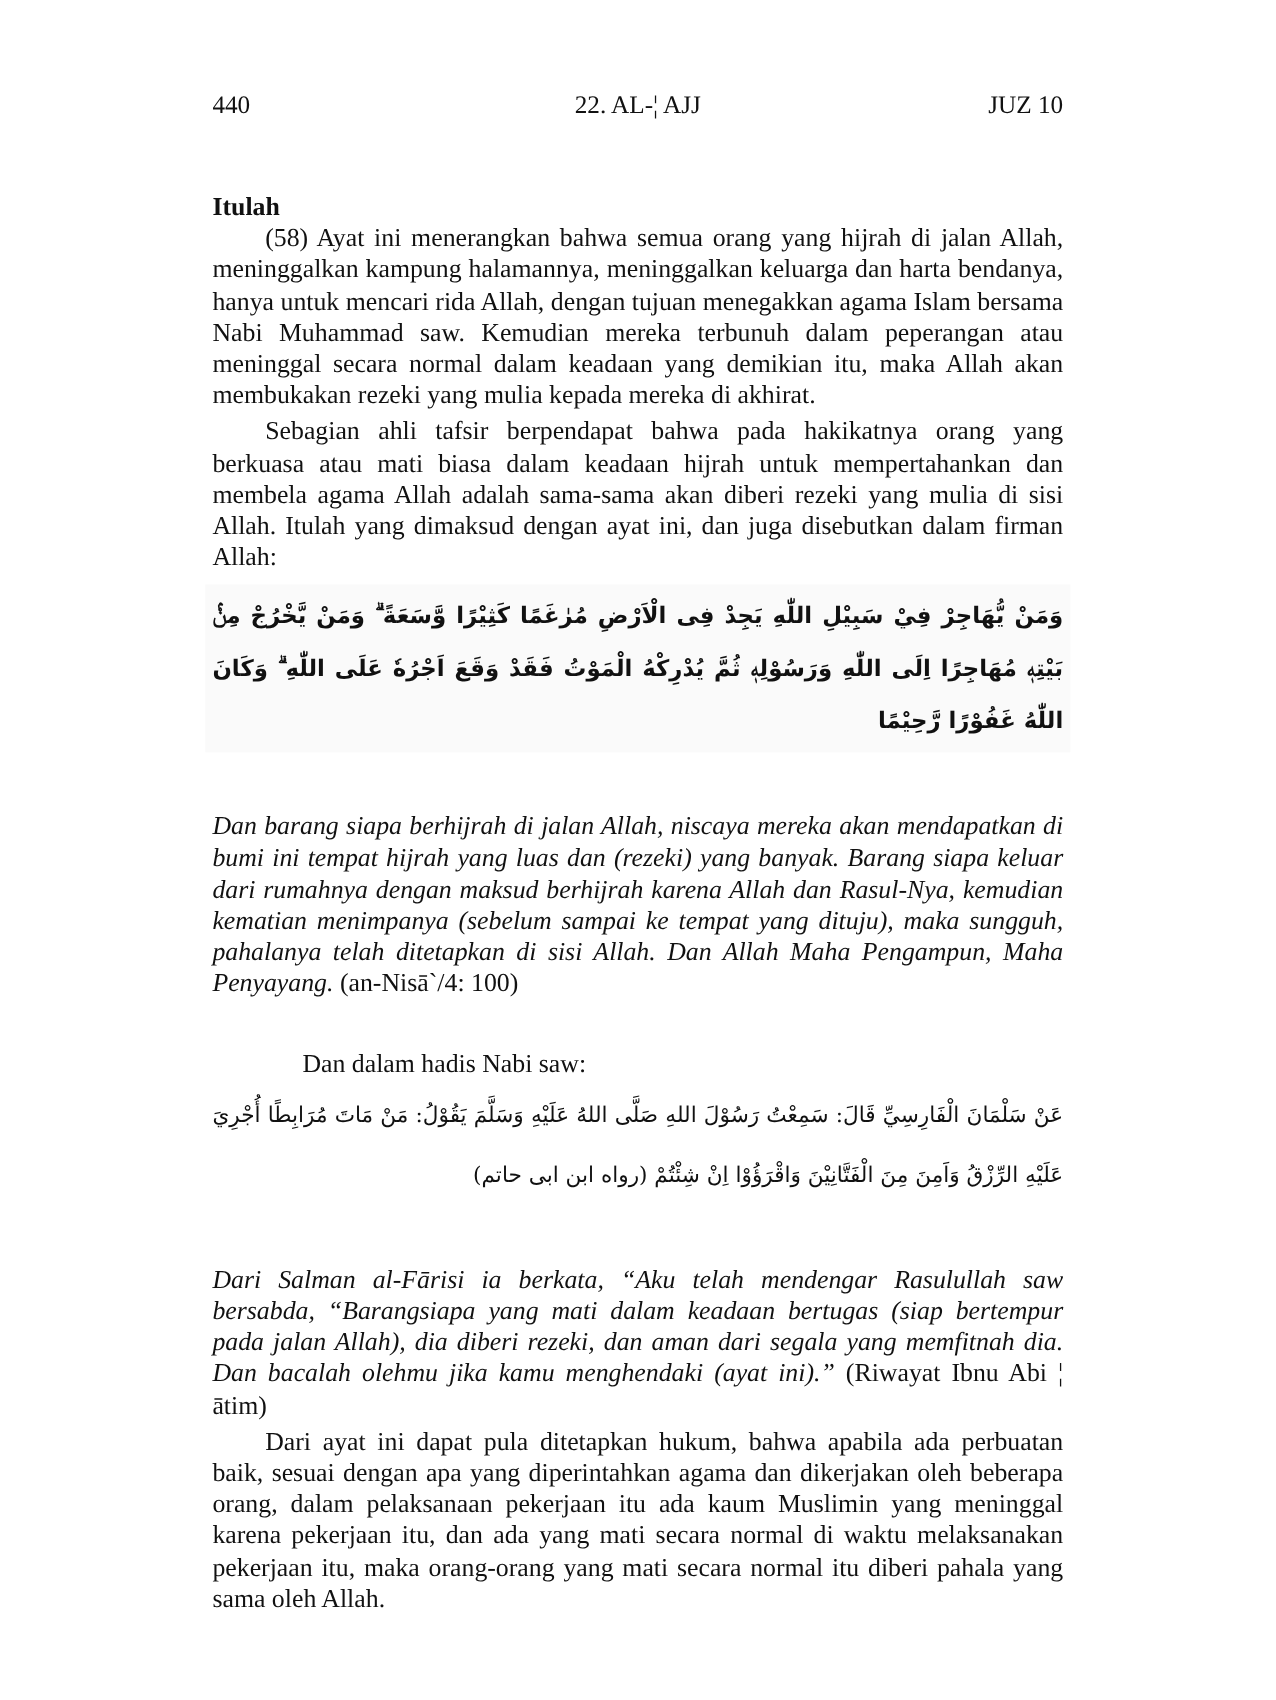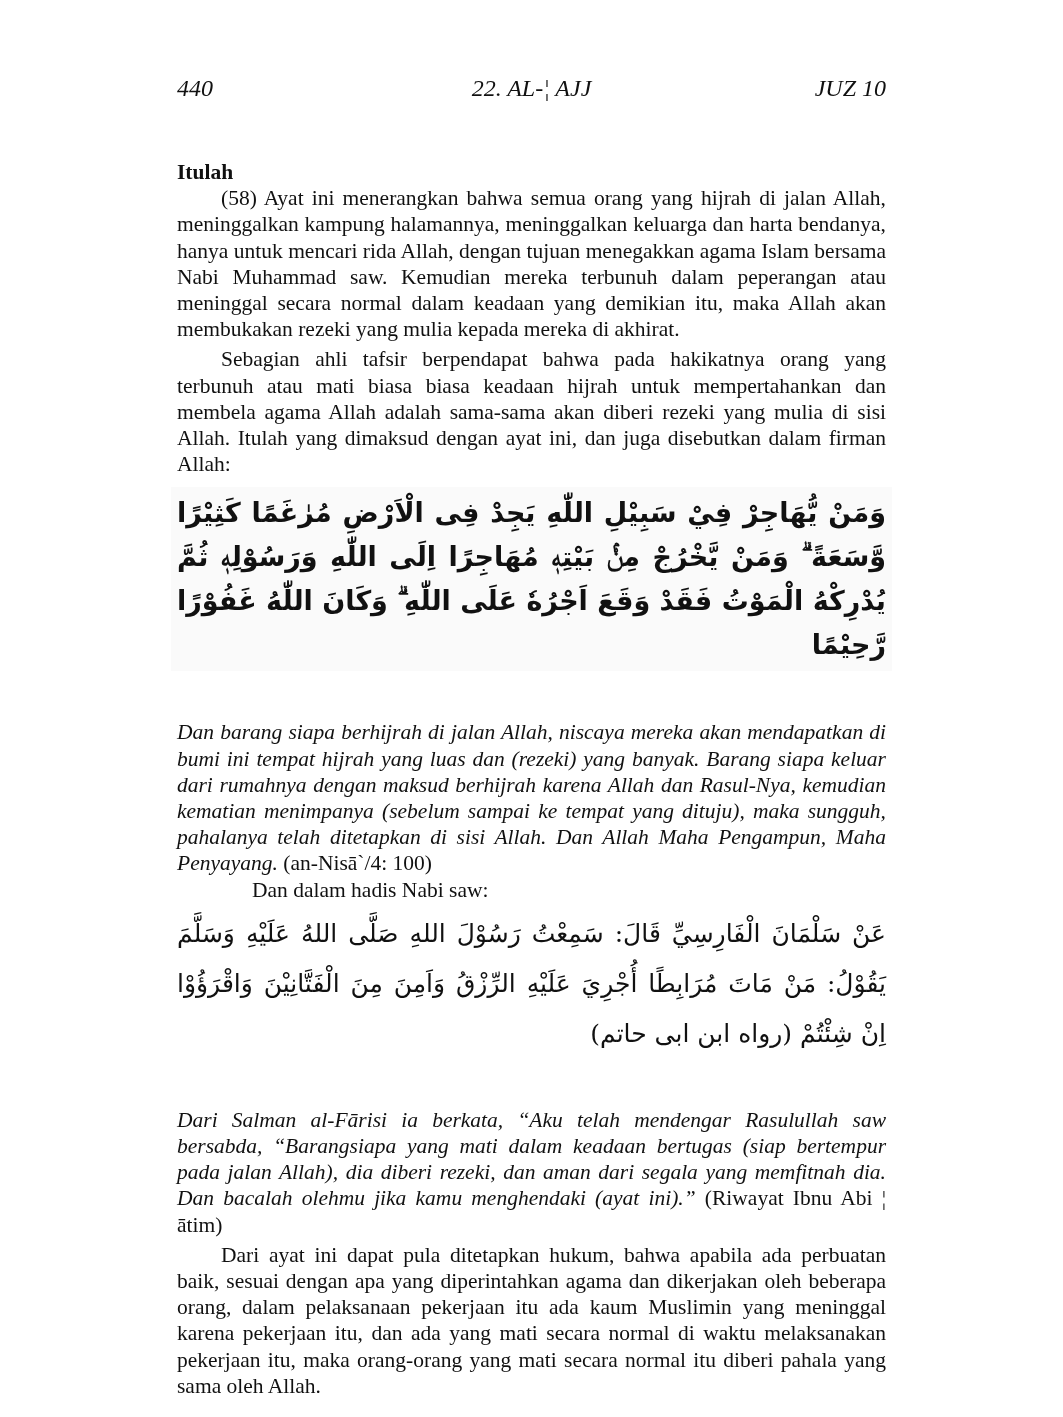--- a/index.html
+++ b/index.html
@@ -1,49 +1,49 @@
 <!DOCTYPE html>
 <html><head>
 <meta charset="utf-8">
 <style>
   html, body { margin: 0; padding: 0; background: #ffffff; }
   body { width: 1063px; height: 1417px; position: relative; overflow: hidden;
          font-family: "Liberation Serif", serif; color: #111; }
   .page { position: absolute; left: 177px; top: 0; width: 709px; }
   .header { position: absolute; top: 75px; left: 0; width: 709px; height: 26px;
-            font-size: 24px; font-style: italic; }
+            font-size: 21px; }
   .header .left { position: absolute; left: 0; }
   .header .center { position: absolute; left: 0; width: 709px; text-align: center; }
   .header .right { position: absolute; right: 0; }
   .body { position: absolute; top: 159px; left: 0; width: 709px; font-size: 21.5px; line-height: 26.2px; }
   p { margin: 0; text-align: justify; }
   .indent { text-indent: 44px; }
   .heading { font-weight: bold; }
   .italic { font-style: italic; margin-top: 48px; }
   .arabic-block { margin: 10px -6px 8px -6px; padding: 4px 6px; background: #fafafa;
                   direction: rtl; text-align: justify; font-family: "DejaVu Sans", sans-serif;
-                  font-weight: bold; font-size: 27px; line-height: 44px; }
+                  font-weight: bold; font-size: 19px; line-height: 44px; }
   .hadith-arabic { direction: rtl; text-align: justify; font-family: "DejaVu Serif", serif;
-                   font-size: 25px; line-height: 50px; margin: 6px 0 2px 0; }
-  .indent-hadis { text-indent: 75px; }
+                   font-size: 18px; line-height: 50px; margin: 6px 0 2px 0; }
+  .indent-hadis { text-indent: 75px; margin-top: 40px; }
 </style>
 </head>
 <body>
 
 <div class="page">
   <div class="header">
     <span class="left">440</span>
     <span class="center">22. AL-¦ AJJ</span>
     <span class="right">JUZ 10</span>
   </div>
 
   <div class="body">
     <p class="heading">Itulah</p>
     <p class="indent">(58) Ayat ini menerangkan bahwa semua orang yang hijrah di jalan Allah, meninggalkan kampung halamannya, meninggalkan keluarga dan harta bendanya, hanya untuk mencari rida Allah, dengan tujuan menegakkan agama Islam bersama Nabi Muhammad saw. Kemudian mereka terbunuh dalam peperangan atau meninggal secara normal dalam keadaan yang demikian itu, maka Allah akan membukakan rezeki yang mulia kepada mereka di akhirat.</p>
-    <p class="indent" style="margin-top:4px">Sebagian ahli tafsir berpendapat bahwa pada hakikatnya orang yang terbunuh atau mati biasa biasa keadaan hijrah untuk mempertahankan dan membela agama Allah adalah sama-sama akan diberi rezeki yang mulia di sisi Allah. Itulah yang dimaksud dengan ayat ini, dan juga disebutkan dalam firman Allah:</p>
+    <p class="indent" style="margin-top:4px">Sebagian ahli tafsir berpendapat bahwa pada hakikatnya orang yang berkuasa atau mati biasa dalam keadaan hijrah untuk mempertahankan dan membela agama Allah adalah sama-sama akan diberi rezeki yang mulia di sisi Allah. Itulah yang dimaksud dengan ayat ini, dan juga disebutkan dalam firman Allah:</p>
 
     <div class="arabic-block">وَمَنْ يُّهَاجِرْ فِيْ سَبِيْلِ اللّٰهِ يَجِدْ فِى الْاَرْضِ مُرٰغَمًا كَثِيْرًا وَّسَعَةً ۗ وَمَنْ يَّخْرُجْ مِنْۢ بَيْتِهٖ مُهَاجِرًا اِلَى اللّٰهِ وَرَسُوْلِهٖ ثُمَّ يُدْرِكْهُ الْمَوْتُ فَقَدْ وَقَعَ اَجْرُهٗ عَلَى اللّٰهِ ۗ وَكَانَ اللّٰهُ غَفُوْرًا رَّحِيْمًا</div>
 
     <p class="italic"><span>Dan barang siapa berhijrah di jalan Allah, niscaya mereka akan mendapatkan di bumi ini tempat hijrah yang luas dan (rezeki) yang banyak. Barang siapa keluar dari rumahnya dengan maksud berhijrah karena Allah dan Rasul-Nya, kemudian kematian menimpanya (sebelum sampai ke tempat yang dituju), maka sungguh, pahalanya telah ditetapkan di sisi Allah. Dan Allah Maha Pengampun, Maha Penyayang.</span><span style="font-style:normal"> (an-Nisā`/4: 100)</span></p>
     <p class="indent-hadis">Dan dalam hadis Nabi saw:</p>
 
     <div class="hadith-arabic">عَنْ سَلْمَانَ الْفَارِسِيِّ قَالَ: سَمِعْتُ رَسُوْلَ اللهِ صَلَّى اللهُ عَلَيْهِ وَسَلَّمَ يَقُوْلُ: مَنْ مَاتَ مُرَابِطًا أُجْرِيَ عَلَيْهِ الرِّزْقُ وَاَمِنَ مِنَ الْفَتَّانِيْنَ وَاقْرَؤُوْا اِنْ شِئْتُمْ (رواه ابن ابى حاتم)</div>
 
     <p class="italic"><span>Dari Salman al-Fārisi ia berkata, “Aku telah mendengar Rasulullah saw bersabda, “Barangsiapa yang mati dalam keadaan bertugas (siap bertempur pada jalan Allah), dia diberi rezeki, dan aman dari segala yang memfitnah dia. Dan bacalah olehmu jika kamu menghendaki (ayat ini).”</span><span style="font-style:normal"> (Riwayat Ibnu Abi ¦ ātim)</span></p>
     <p class="indent" style="margin-top:4px">Dari ayat ini dapat pula ditetapkan hukum, bahwa apabila ada perbuatan baik, sesuai dengan apa yang diperintahkan agama dan dikerjakan oleh beberapa orang, dalam pelaksanaan pekerjaan itu ada kaum Muslimin yang meninggal karena pekerjaan itu, dan ada yang mati secara normal di waktu melaksanakan pekerjaan itu, maka orang-orang yang mati secara normal itu diberi pahala yang sama oleh Allah.</p>

